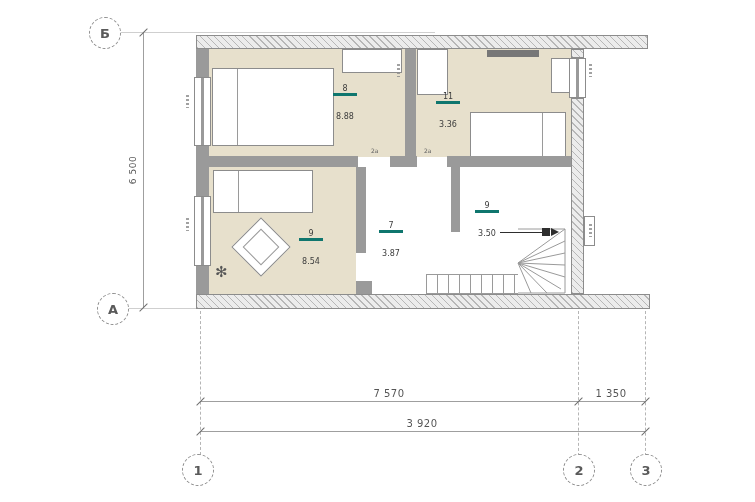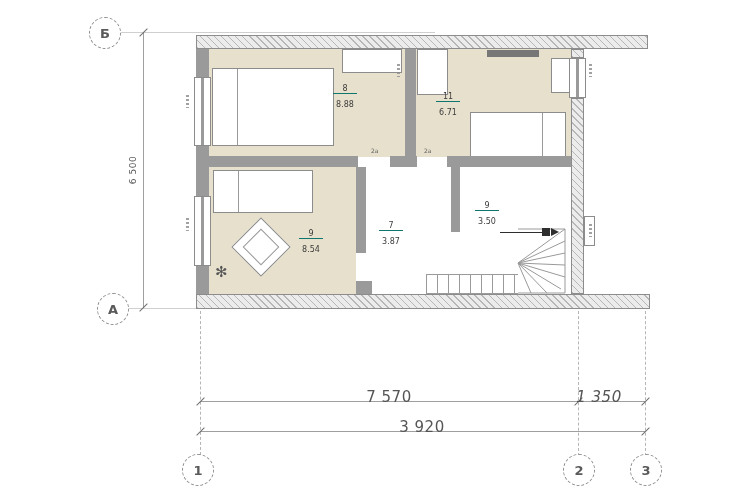--- a/index.html
+++ b/index.html
@@ -6,21 +6,21 @@
   #canvas{
     position:relative;width:755px;height:502px;background:#ffffff;overflow:hidden;
     font-family:"DejaVu Sans",sans-serif;color:#4a4a4a;
   }
   .abs{position:absolute;}
   
   .axisline{background:#cfcfcf;z-index:1;}
   .dashv{border-left:1px dashed #b5b5b5;width:0;z-index:1;}
   .dimline{background:#9f9f9f;z-index:2;}
   .tick{width:11px;height:1px;background:#6f6f6f;transform:rotate(-45deg);z-index:3;}
-  .dimtext{font-size:15px;color:#555;text-align:center;z-index:3;letter-spacing:0.5px;}
+  .dimtext{font-size:10px;color:#555;text-align:center;z-index:3;letter-spacing:0.5px;}
   .vdimtext{font-size:9px;color:#555;text-align:center;transform:rotate(-90deg);z-index:3;letter-spacing:0.5px;width:44px;height:12px;}
   .gridcircle{
     width:30px;height:30px;border:1px dashed #8f8f8f;border-radius:50%;
     display:flex;align-items:center;justify-content:center;
     font-size:13px;font-weight:bold;color:#5a5a5a;background:#fff;z-index:4;
   }
   
   .hatch{
     background:repeating-linear-gradient(45deg,#b7b7b7 0 1px,#ececec 1px 5px);
     border:1px solid #8c8c8c;box-sizing:border-box;z-index:6;
@@ -37,21 +37,21 @@
   .pillow-r{position:absolute;right:0;top:0;bottom:0;width:22px;border-left:1px solid #9a9a9a;}
   .diamond{transform:rotate(45deg);}
   .diamond .inner{position:absolute;left:7px;top:7px;right:7px;bottom:7px;border:1px solid #9a9a9a;}
   .steps{
     background:repeating-linear-gradient(90deg,#9a9a9a 0 1px,#ffffff 1px 11px);
     border-top:1px solid #9a9a9a;border-bottom:1px solid #9a9a9a;box-sizing:border-box;z-index:3;
   }
   
   .roomlabel{z-index:8;text-align:center;font-size:8px;line-height:9px;color:#3c3c3c;width:34px;}
   .roomlabel .num{display:block;}
-  .roomlabel .area{display:inline-block;border-top:1px solid #0f766e;padding-top:6px;min-width:24px;}
+  .roomlabel .area{display:inline-block;border-top:3px solid #0f766e;padding-top:16px;min-width:24px;}
   .doorlabel{z-index:8;font-size:6px;color:#606060;}
   .micromark{z-index:8;width:3px;height:13px;background:repeating-linear-gradient(to bottom,#8a8a8a 0 2px,transparent 2px 4px);opacity:.8;}
   .plant{z-index:5;font-size:15px;color:#565656;line-height:15px;}
   .arrowline{background:#2e2e2e;z-index:7;}
   .arrowsq{background:#2e2e2e;z-index:7;}
   .arrowhead{width:0;height:0;border-left:8px solid #2e2e2e;border-top:4px solid transparent;border-bottom:4px solid transparent;z-index:7;}
   svg{z-index:3;}
 </style>
 </head>
 <body>
@@ -83,21 +83,21 @@
     </div>
   <div class="abs gridcircle" style="left:630px;top:454px;">
       <span>3</span>
     </div>
 
   <div class="abs dimline" style="left:200px;top:401px;width:445px;height:1px;"></div>
   <div class="abs tick" style="left:195px;top:401px;"></div>
   <div class="abs tick" style="left:573px;top:401px;"></div>
   <div class="abs tick" style="left:640px;top:401px;"></div>
   <div class="abs dimtext" style="left:359px;top:388px;width:60px;">7 570</div>
-  <div class="abs dimtext" style="left:569px;top:388px;width:60px;font-style:italic;">1 350</div>
+  <div class="abs dimtext" style="left:581px;top:388px;width:60px;">1 350</div>
 
   <div class="abs dimline" style="left:200px;top:431px;width:445px;height:1px;"></div>
   <div class="abs tick" style="left:195px;top:431px;"></div>
   <div class="abs tick" style="left:640px;top:431px;"></div>
   <div class="abs dimtext" style="left:392px;top:418px;width:60px;">3 920</div>
 
   <div class="abs roomfill" style="left:209px;top:49px;width:196px;height:108px;background:#e7e0cc;"></div>
   <div class="abs roomfill" style="left:416px;top:49px;width:155px;height:108px;background:#e7e0cc;"></div>
   <div class="abs roomfill" style="left:209px;top:167px;width:147px;height:127px;background:#e7e0cc;"></div>
 
@@ -160,21 +160,21 @@
   <div class="abs arrowline" style="left:500px;top:232px;width:42px;height:1px;"></div>
   <div class="abs arrowsq" style="left:542px;top:228px;width:8px;height:8px;"></div>
   <div class="abs arrowhead" style="left:551px;top:228px;"></div>
 
   <div class="abs roomlabel" style="left:328px;top:84px;">
     <span class="num">8</span>
     <span class="area">8.88</span>
   </div>
   <div class="abs roomlabel" style="left:431px;top:92px;">
     <span class="num">11</span>
-    <span class="area">6.71</span>
+    <span class="area">3.36</span>
   </div>
   <div class="abs roomlabel" style="left:294px;top:229px;">
     <span class="num">9</span>
     <span class="area">8.54</span>
   </div>
   <div class="abs roomlabel" style="left:374px;top:221px;">
     <span class="num">7</span>
     <span class="area">3.87</span>
   </div>
   <div class="abs roomlabel" style="left:470px;top:201px;">

